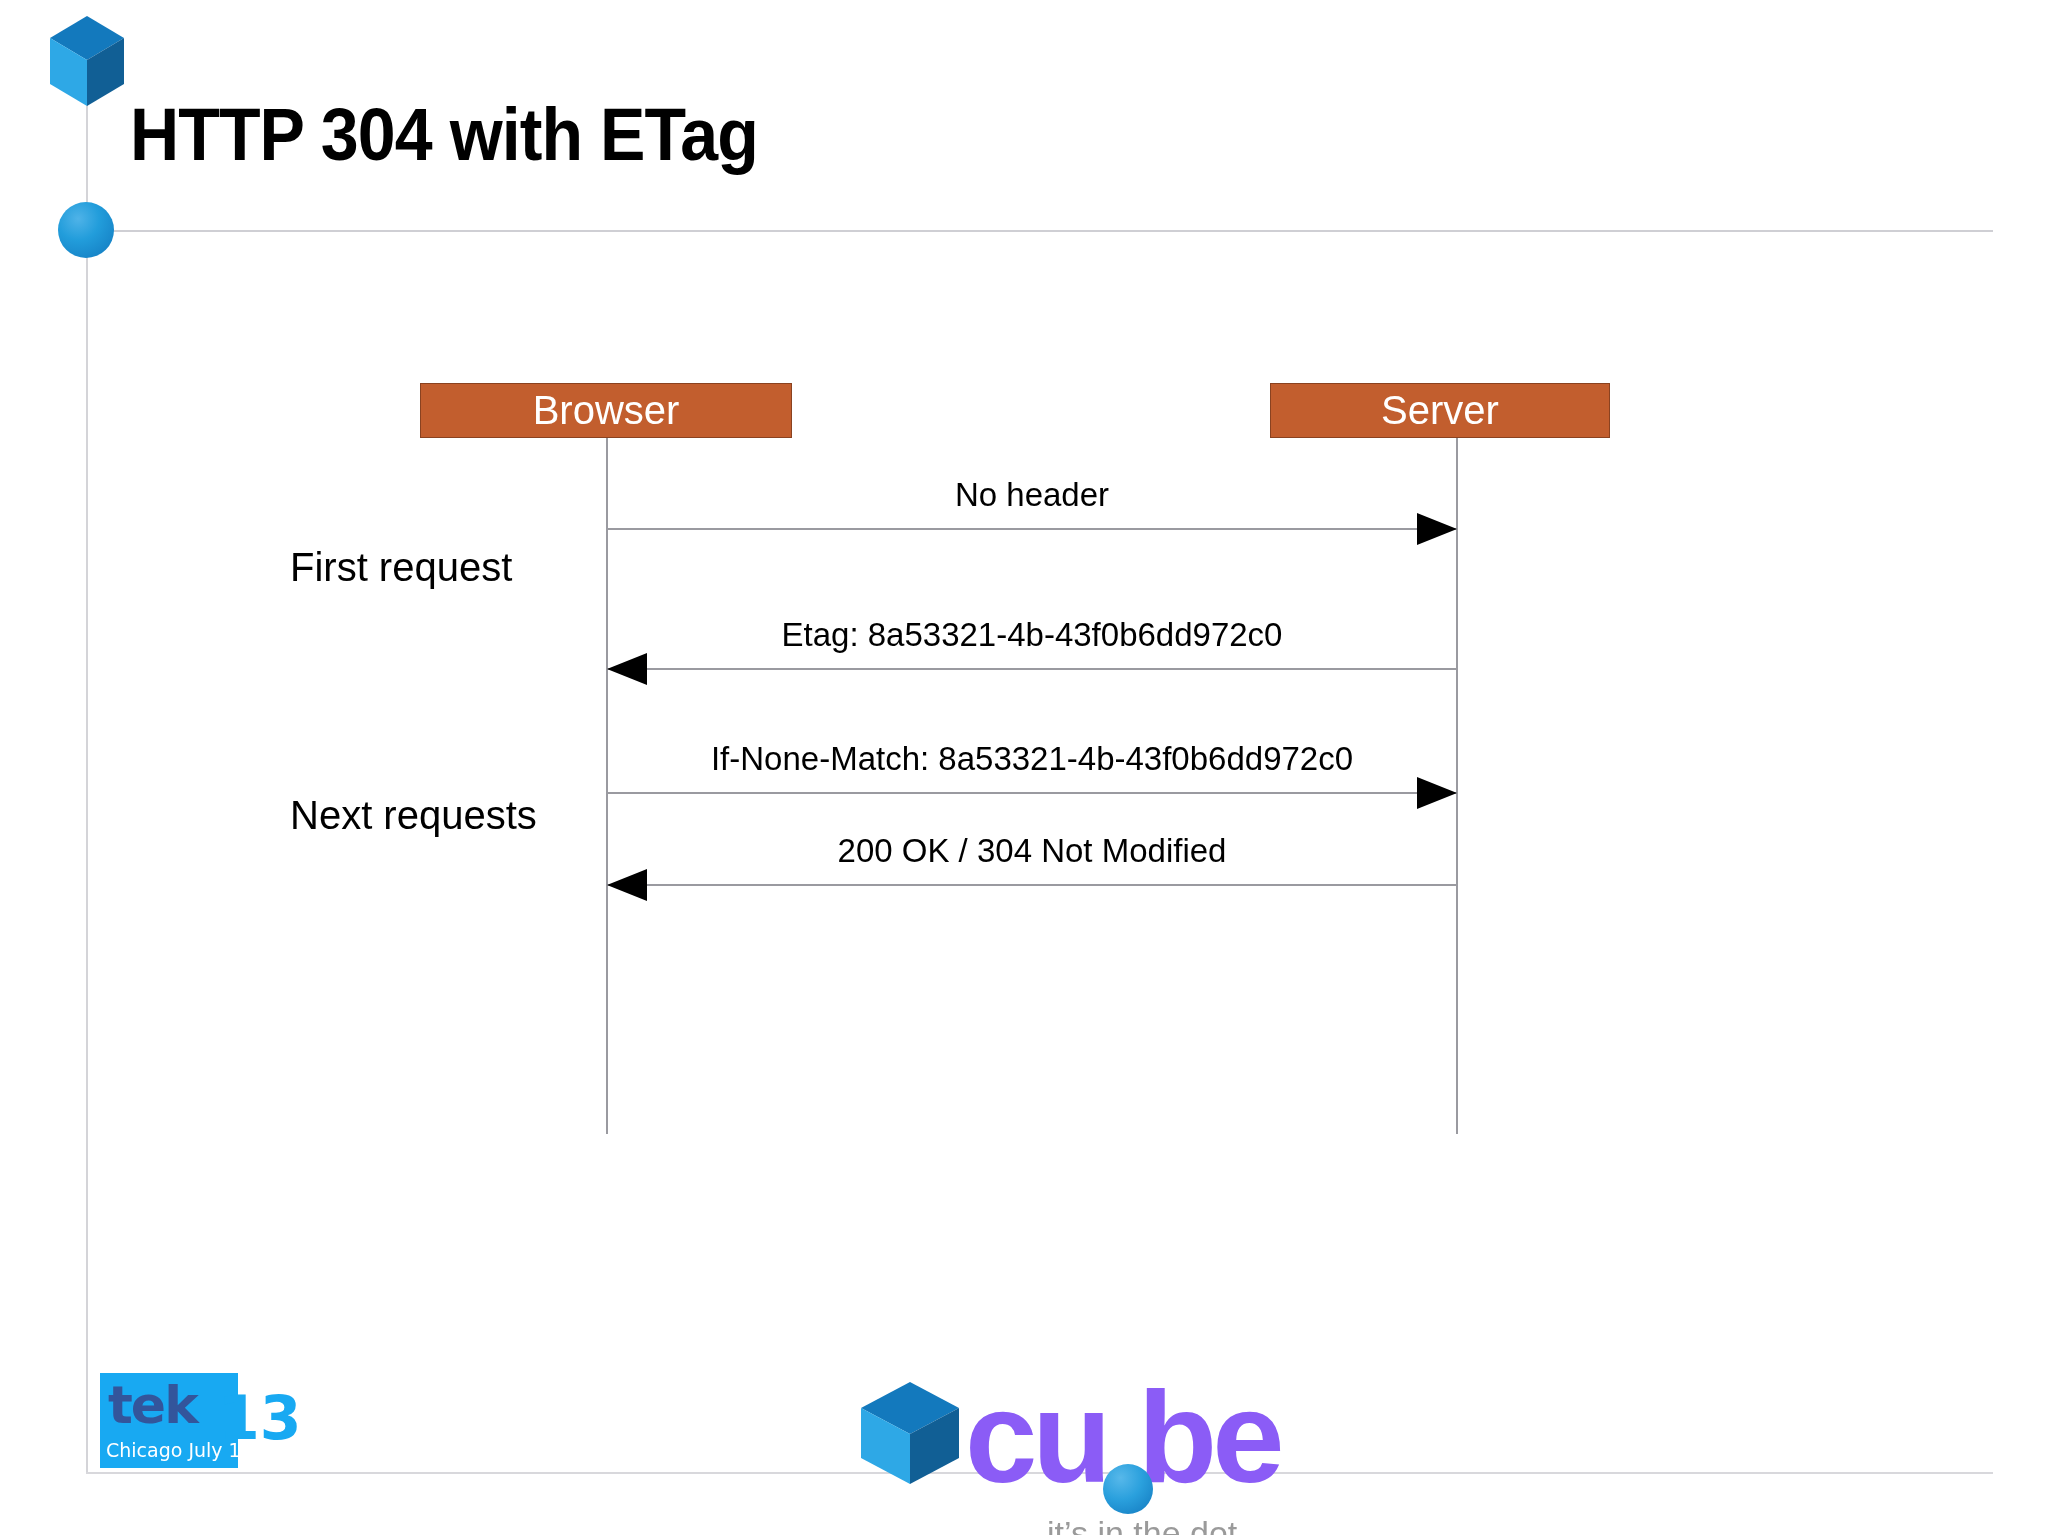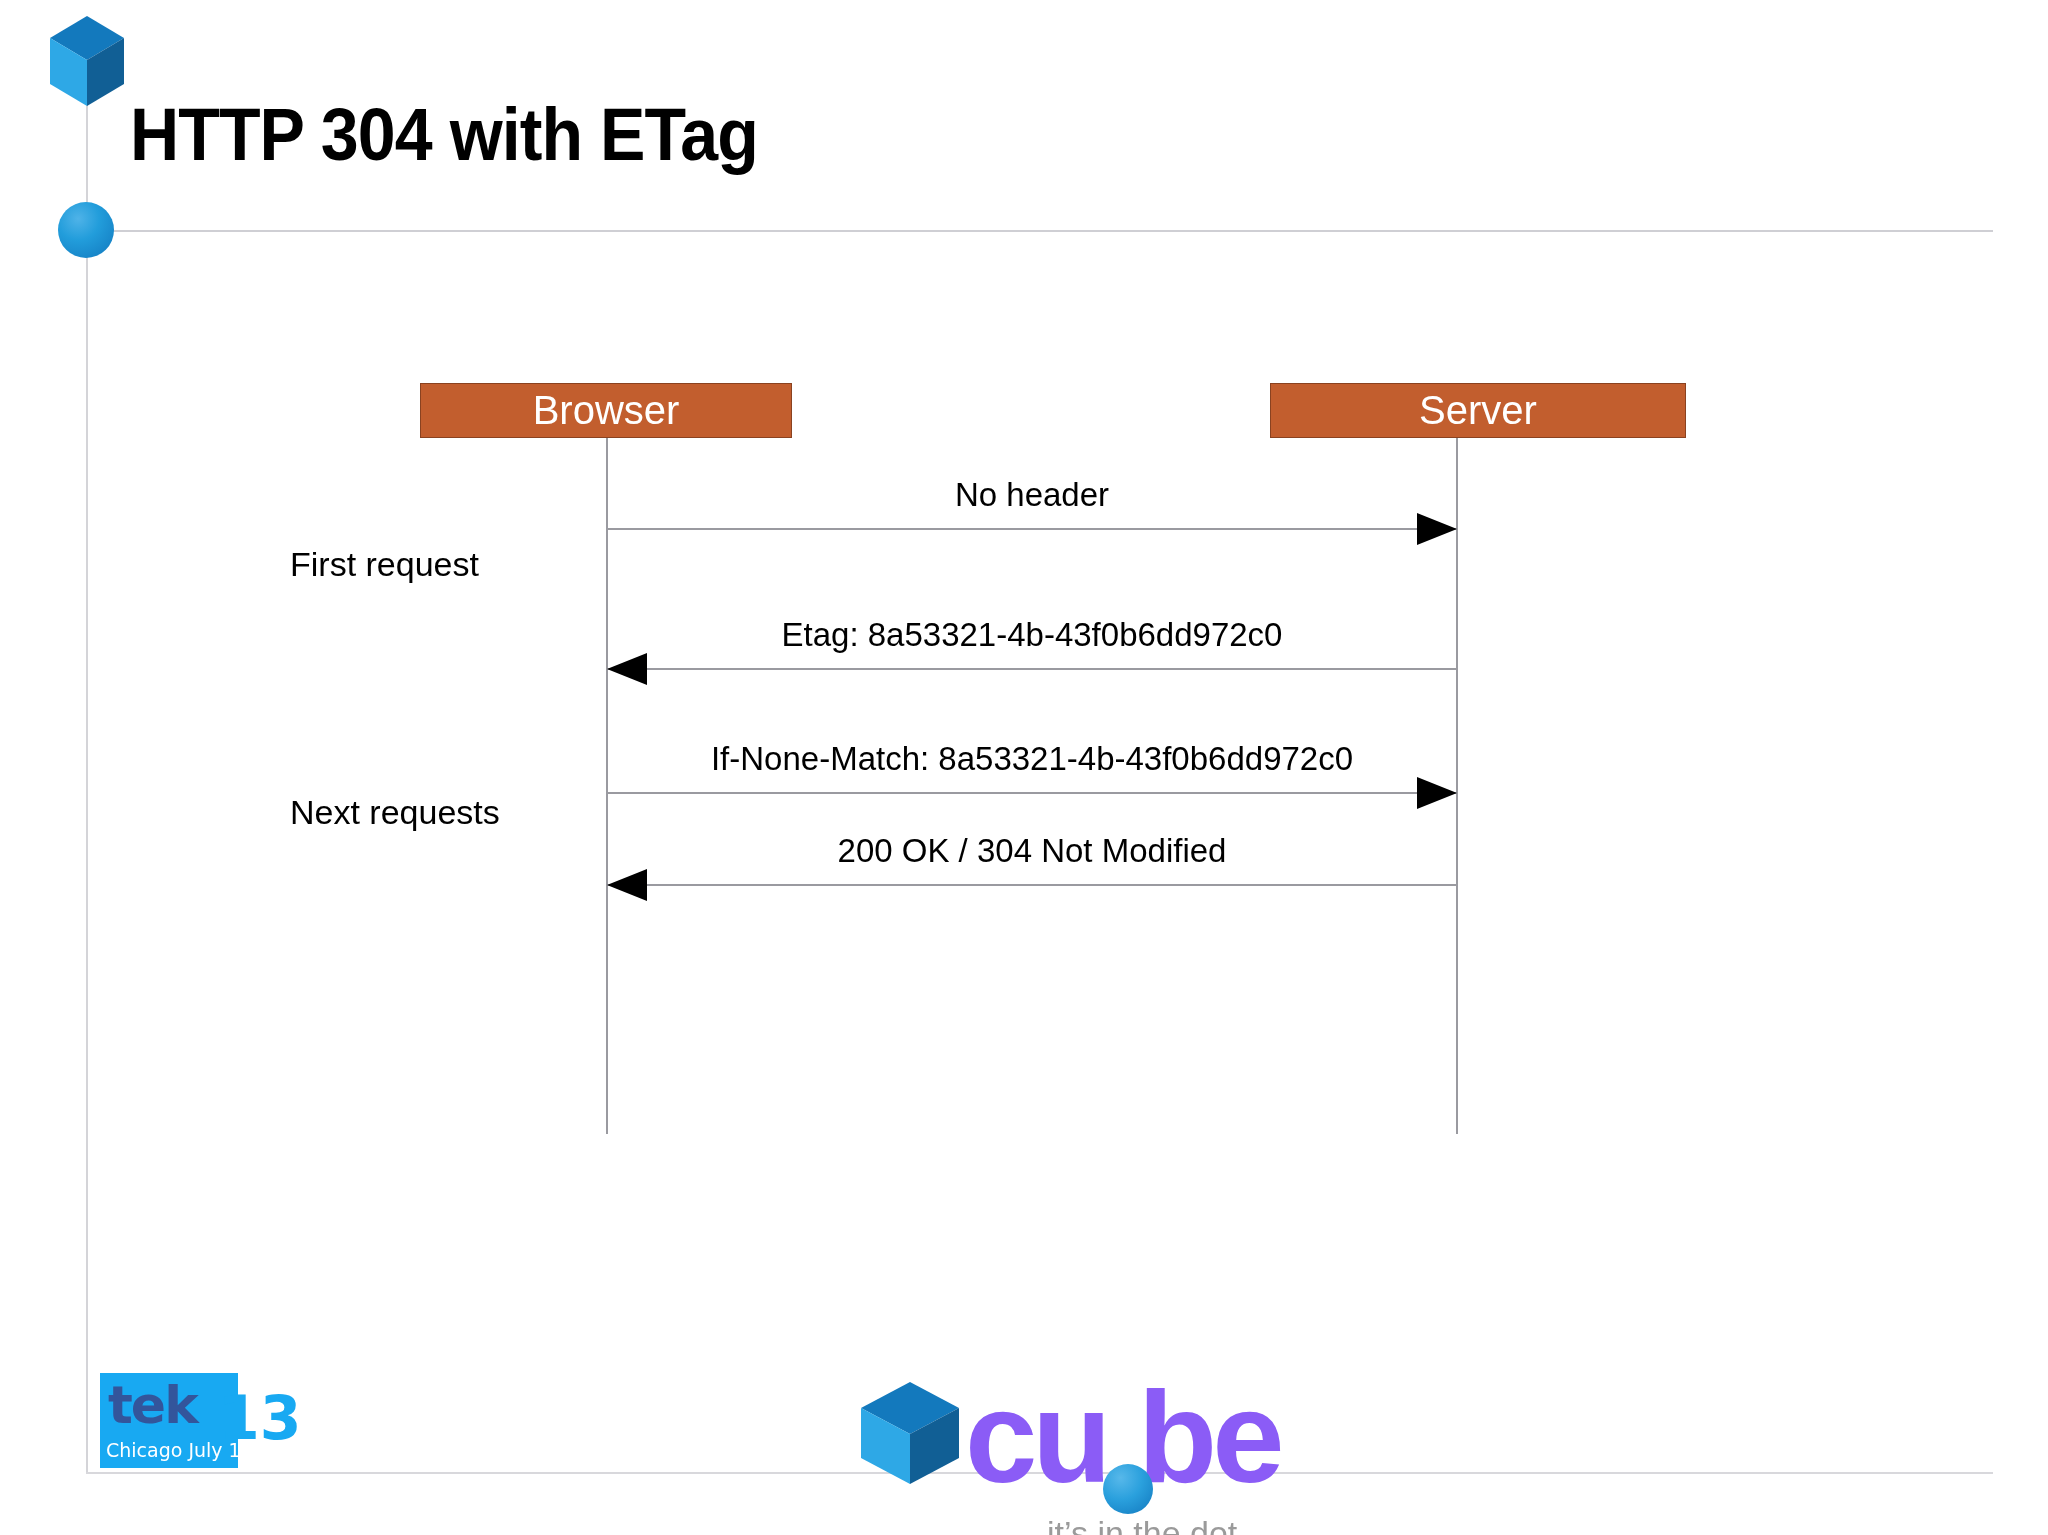--- a/index.html
+++ b/index.html
@@ -55,21 +55,21 @@
   .actor-box {
     position:absolute;
     background:#c25e2e;
     border:1px solid #8a4220;
     color:#ffffff;
     font-size:40px;
     display:flex; align-items:center; justify-content:center;
     height:55px;
   }
   .actor-browser { left:420px; top:383px; width:372px;justify-content:center; }
-  .actor-server  { left:1270px; top:383px; width:416px; }
+  .actor-server  { left:1270px; top:383px; width:340px; }
 
   .lifeline {
     position:absolute; width:2px; background:#9a9aa0;
   }
   .lifeline-browser { left:606px; top:438px; height:696px; }
   .lifeline-server  { left:1456px; top:438px; height:696px; }
 
   
   .msg { position:absolute; height:60px; }
   .msg .line {
@@ -105,21 +105,21 @@
   .msg-3 { left:607px; top:740px; width:850px; }
   .msg-3 .line  { width:850px; }
   .msg-3 .arrowhead { left:810px; }
 
   .msg-4 { left:607px; top:832px; width:850px; }
   .msg-4 .line  { width:850px; }
   .msg-4 .arrowhead { left:0px; }
 
   
   .group-label {
-    position:absolute; font-size:34px; color:#000; white-space:nowrap;
+    position:absolute; font-size:40px; color:#000; white-space:nowrap;
   }
   .group-1 { left:290px; top:545px; }
   .group-2 { left:290px; top:793px; }
 
   
   .tek-logo {
     position:absolute; left:100px; top:1373px; width:185px; height:95px;
   }
   .tek-block {
     position:absolute; left:0; top:0; width:138px; height:95px;

